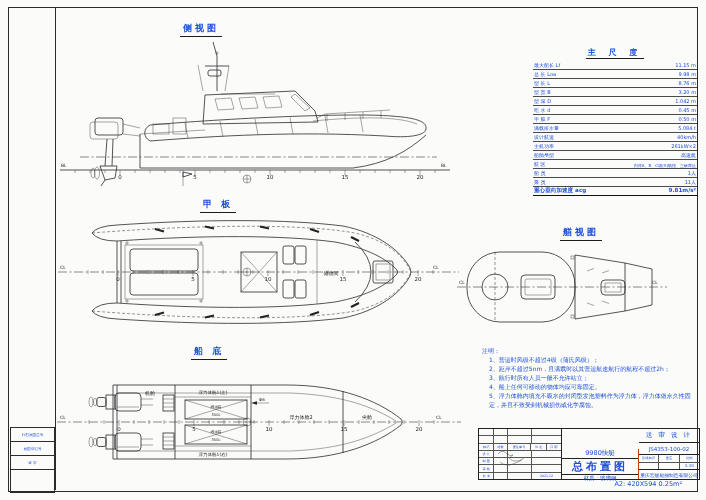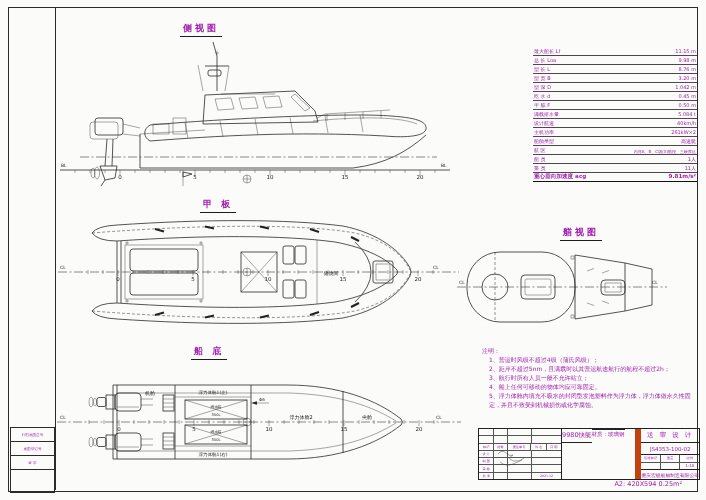--- a/index.html
+++ b/index.html
@@ -1,16 +1,16 @@
 <!DOCTYPE html>
 <html><head>
 <meta charset="utf-8">
 <style>
   html,body{margin:0;padding:0;background:#9a9a9a;}
-  .sheet{position:relative;width:706px;height:500px;background:#fbfbfa;font-family:"DejaVu Sans","Liberation Sans",sans-serif;color:#a21caf;overflow:hidden;}
+  .sheet{position:relative;width:706px;height:500px;background:#fbfbfa;font-family:"DejaVu Sans","Liberation Sans",sans-serif;color:#1d4ed8;overflow:hidden;}
   .frame{position:absolute;border:1px solid #2b2b2b;}
   .vline{position:absolute;border-left:1px solid #2b2b2b;}
   .view-title{position:absolute;font-size:9px;font-weight:bold;letter-spacing:3px;border-bottom:1px solid #1c1c1c;padding:0 3px 1px;white-space:nowrap;background:transparent;}
   svg{position:absolute;overflow:visible;}
   svg text{fill:#1c1c1c;font-family:"DejaVu Sans","Liberation Sans",sans-serif;}
   .ln{stroke:#2a2a2a;fill:none;stroke-width:0.8;}
   .tn{stroke:#3a3a3a;fill:none;stroke-width:0.45;}
   .cl{stroke:#2a2a2a;fill:none;stroke-width:0.55;stroke-dasharray:9 2.5 2 2.5;}
   .dsh{stroke:#2a2a2a;fill:none;stroke-width:0.5;stroke-dasharray:3 2;}
   .hdl{stroke:#222;fill:none;stroke-width:2.1;}
@@ -32,21 +32,21 @@
   .notes{position:absolute;left:482px;top:346px;width:216px;font-size:6px;line-height:1.5;}
   .notes .item{padding-left:7px;}
   
   .tb{position:absolute;left:478px;top:428px;width:220px;height:50px;border:1px solid #222;display:flex;}
   .tb-left{width:82px;border-right:1px solid #222;display:flex;flex-direction:column;}
   .tb-lrow{flex:1;display:flex;border-bottom:1px solid #555;min-height:0;}
   .tb-lrow:last-child{border-bottom:none;}
   .tb-lcell{border-right:1px solid #555;font-size:3.2px;display:flex;align-items:center;justify-content:center;overflow:hidden;white-space:nowrap;}
   .tb-lcell:last-child{border-right:none;}
   .c1{width:15px;}.c2{width:13px;}.c3{width:24px;}.c45{width:30px;}.c4{width:15px;}.c5{width:15px;}
-  .tb-mid{width:76px;border-right:6px solid #c2410c;display:flex;flex-direction:row;}
+  .tb-mid{width:76px;border-right:1px solid #c2410c;display:flex;flex-direction:column;margin-top:20px;}
   .tb-boat{height:13px;border-bottom:1px solid #222;font-size:6.5px;display:flex;align-items:center;justify-content:center;}
   .tb-title{flex:1;font-size:11px;font-weight:bold;letter-spacing:3px;display:flex;align-items:center;justify-content:center;}
   .tb-mat{height:9px;border-top:1px solid #222;font-size:5.5px;display:flex;align-items:center;justify-content:center;}
   .tb-right{flex:1;display:flex;flex-direction:column;}
   .tb-stage{height:13px;border-bottom:1px solid #222;font-size:6.5px;letter-spacing:2px;display:flex;align-items:center;justify-content:center;}
   .tb-no{height:11px;border-bottom:1px solid #222;font-size:5.5px;display:flex;align-items:center;justify-content:center;}
   .tb-scale{height:14px;border-bottom:1px solid #222;display:flex;flex-direction:column;}
   .tb-scale-h{display:flex;flex:1;border-bottom:1px solid #555;}
   .tb-scale-h div{flex:1;border-right:1px solid #555;font-size:3.2px;display:flex;align-items:center;justify-content:center;white-space:nowrap;overflow:hidden;}
   .tb-scale-h div:last-child{border-right:none;}
@@ -255,20 +255,21 @@
       <ellipse class="tn" cx="36" cy="97" rx="2" ry="5"></ellipse>
         <ellipse class="tn" cx="40" cy="97" rx="1.6" ry="4"></ellipse>
       <rect class="ln" x="42" y="92.5" width="9" height="9" rx="2"></rect>
         <rect class="ln" x="51" y="90" width="9" height="14"></rect>
       <rect class="ln" x="60" y="88" width="26" height="18" rx="4"></rect>
         <path class="tn" d="M62,102 H84 M86,94 H98 M86,100 H98"></path>
     </g>
   </svg>
 
   <div class="dims">
+    <div class="dims-title"><span>主 尺 度</span></div>
     <div class="dims-row">
         <span>最大船长 Lf</span>
         <span class="val">11.15 m</span>
       </div>
     <div class="dims-row">
         <span>总  长 Loa</span>
         <span class="val">9.98 m</span>
       </div>
     <div class="dims-row">
         <span>型  长 L</span>
@@ -374,20 +375,21 @@
         </div>
       <div class="tb-lrow">
           <div class="tb-lcell c1">批 准</div>
           <div class="tb-lcell c2"></div>
           <div class="tb-lcell c3"></div>
           <div class="tb-lcell c45">2021.12</div>
         </div>
     </div>
     <div class="tb-mid">
       <div class="tb-boat">9980快艇</div>
+      <div class="tb-title">总布置图</div>
       <div class="tb-mat">材质：玻璃钢</div>
     </div>
     <div class="tb-right">
       <div class="tb-stage">送 审 设 计</div>
       <div class="tb-no">JS4353-100-02</div>
       <div class="tb-scale">
         <div class="tb-scale-h">
           <div>阶段标记</div>
           <div>重量</div>
           <div>比例</div>

